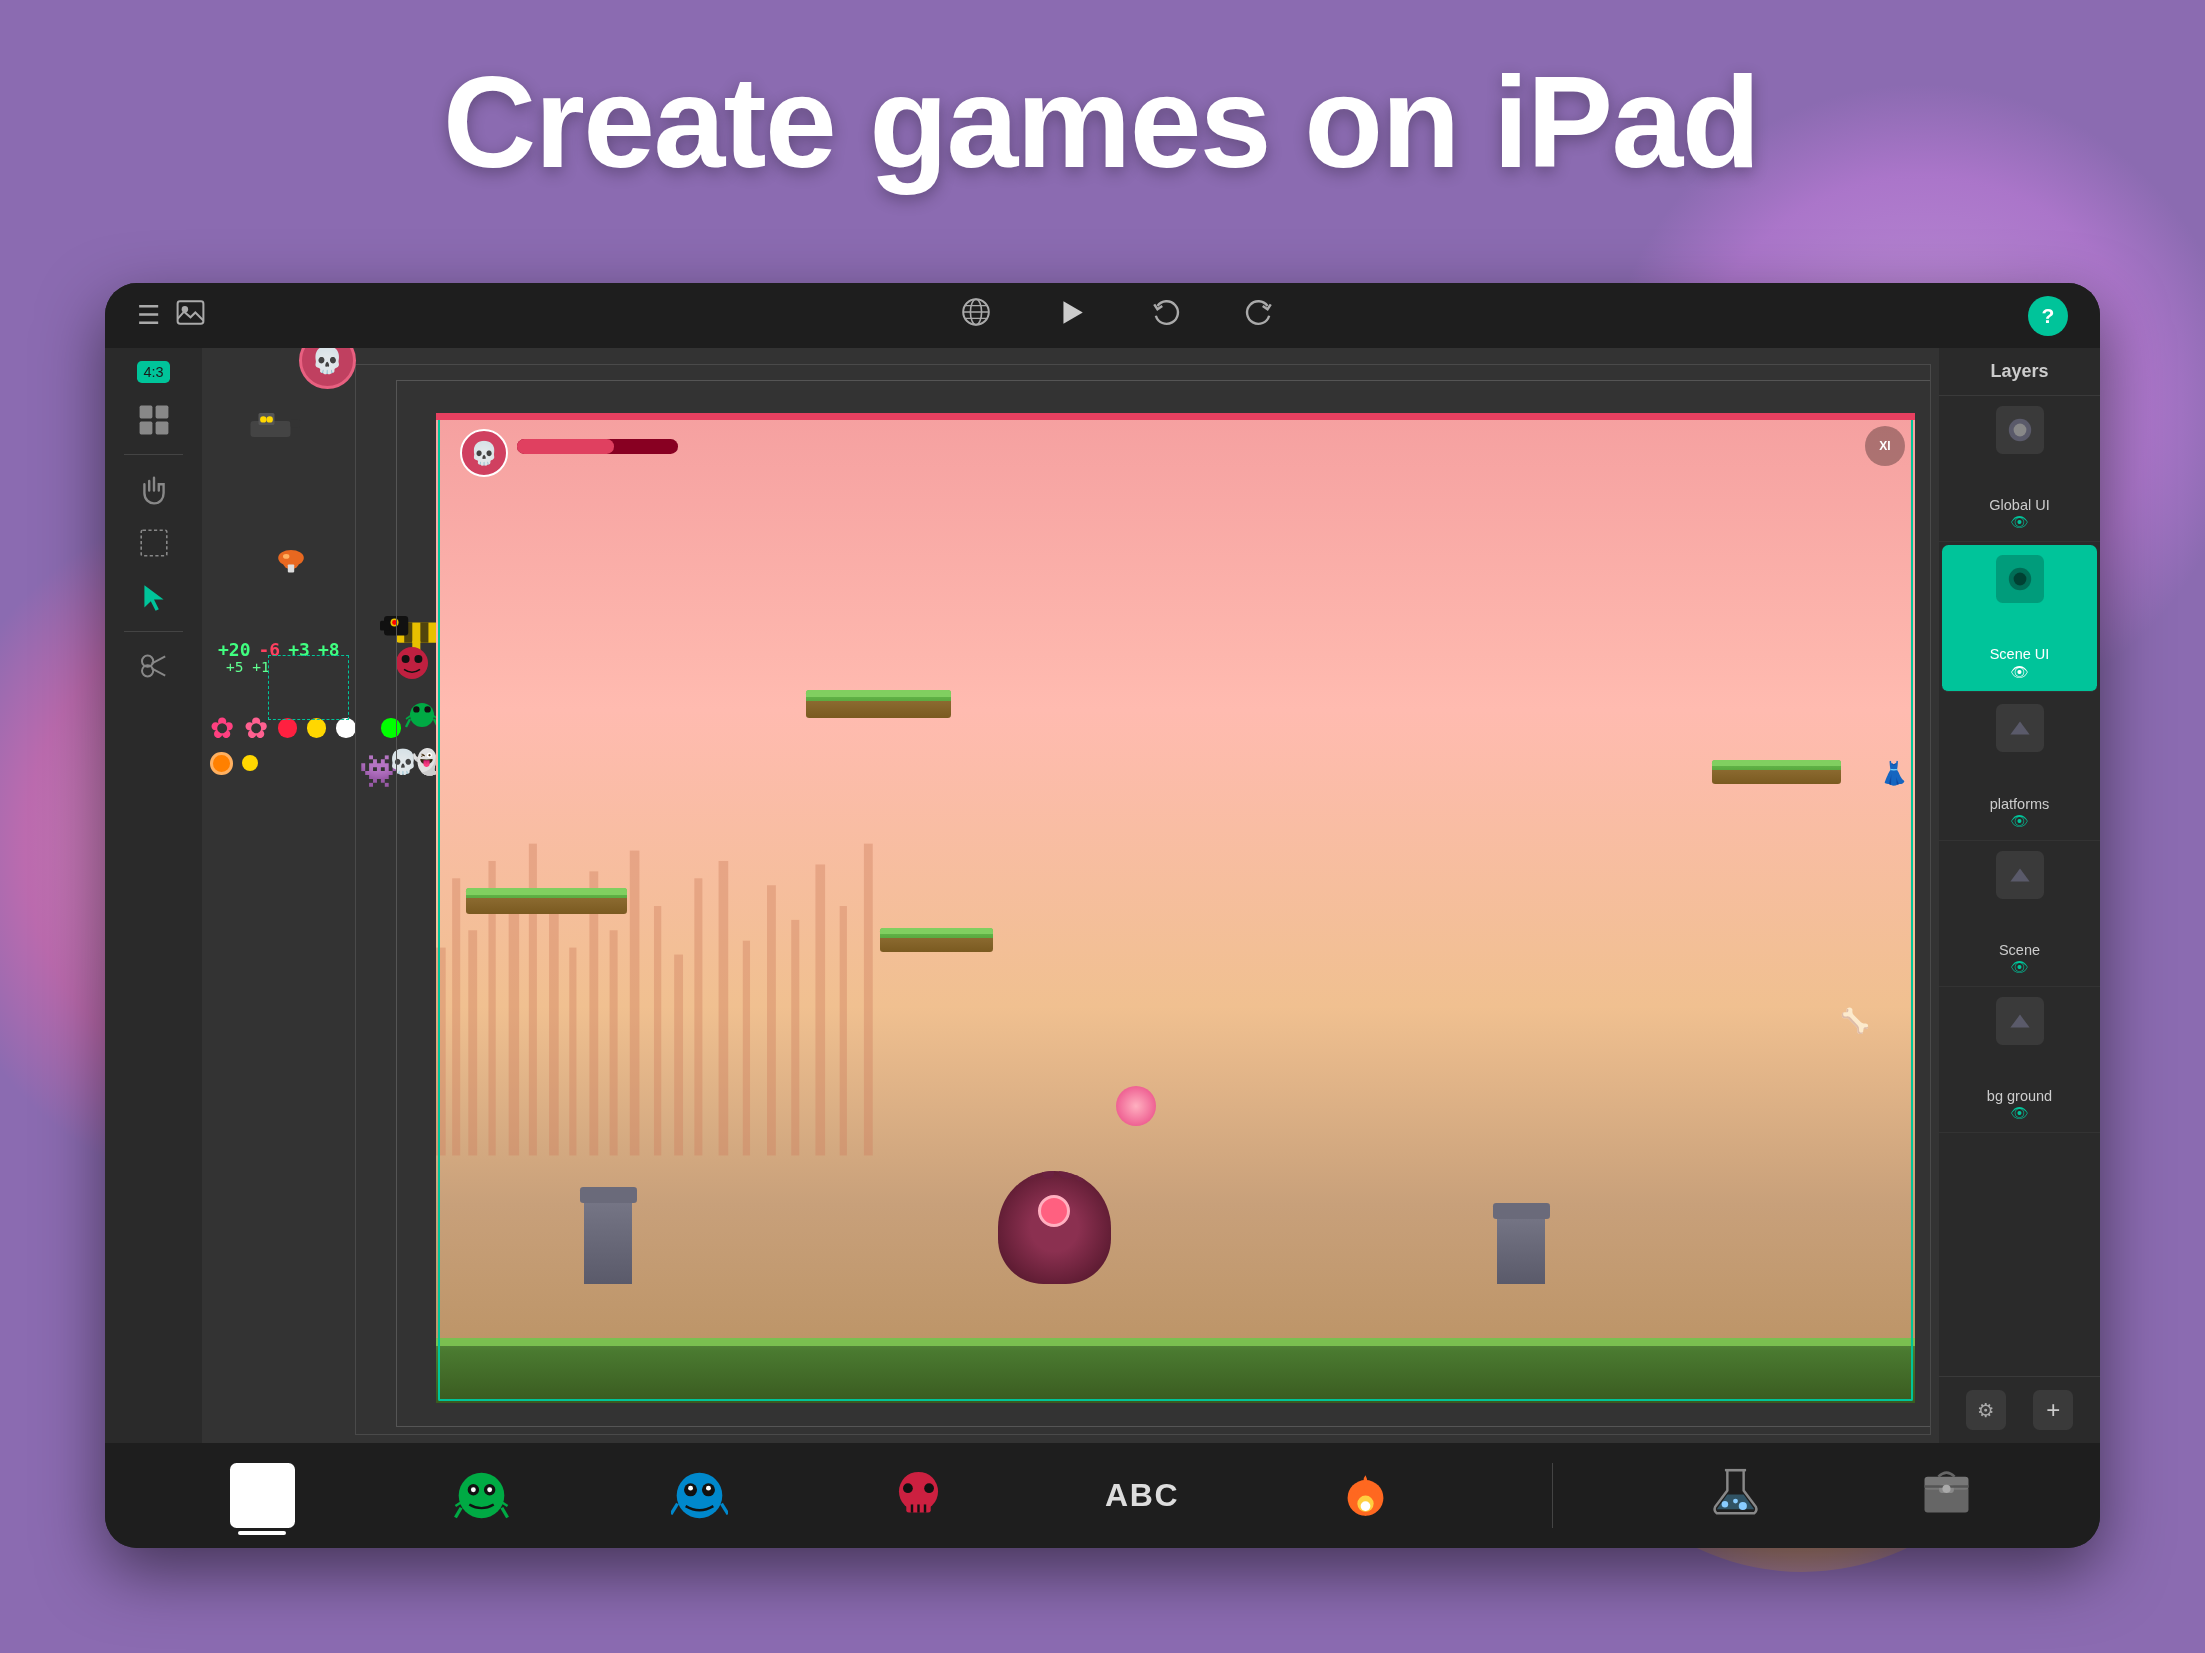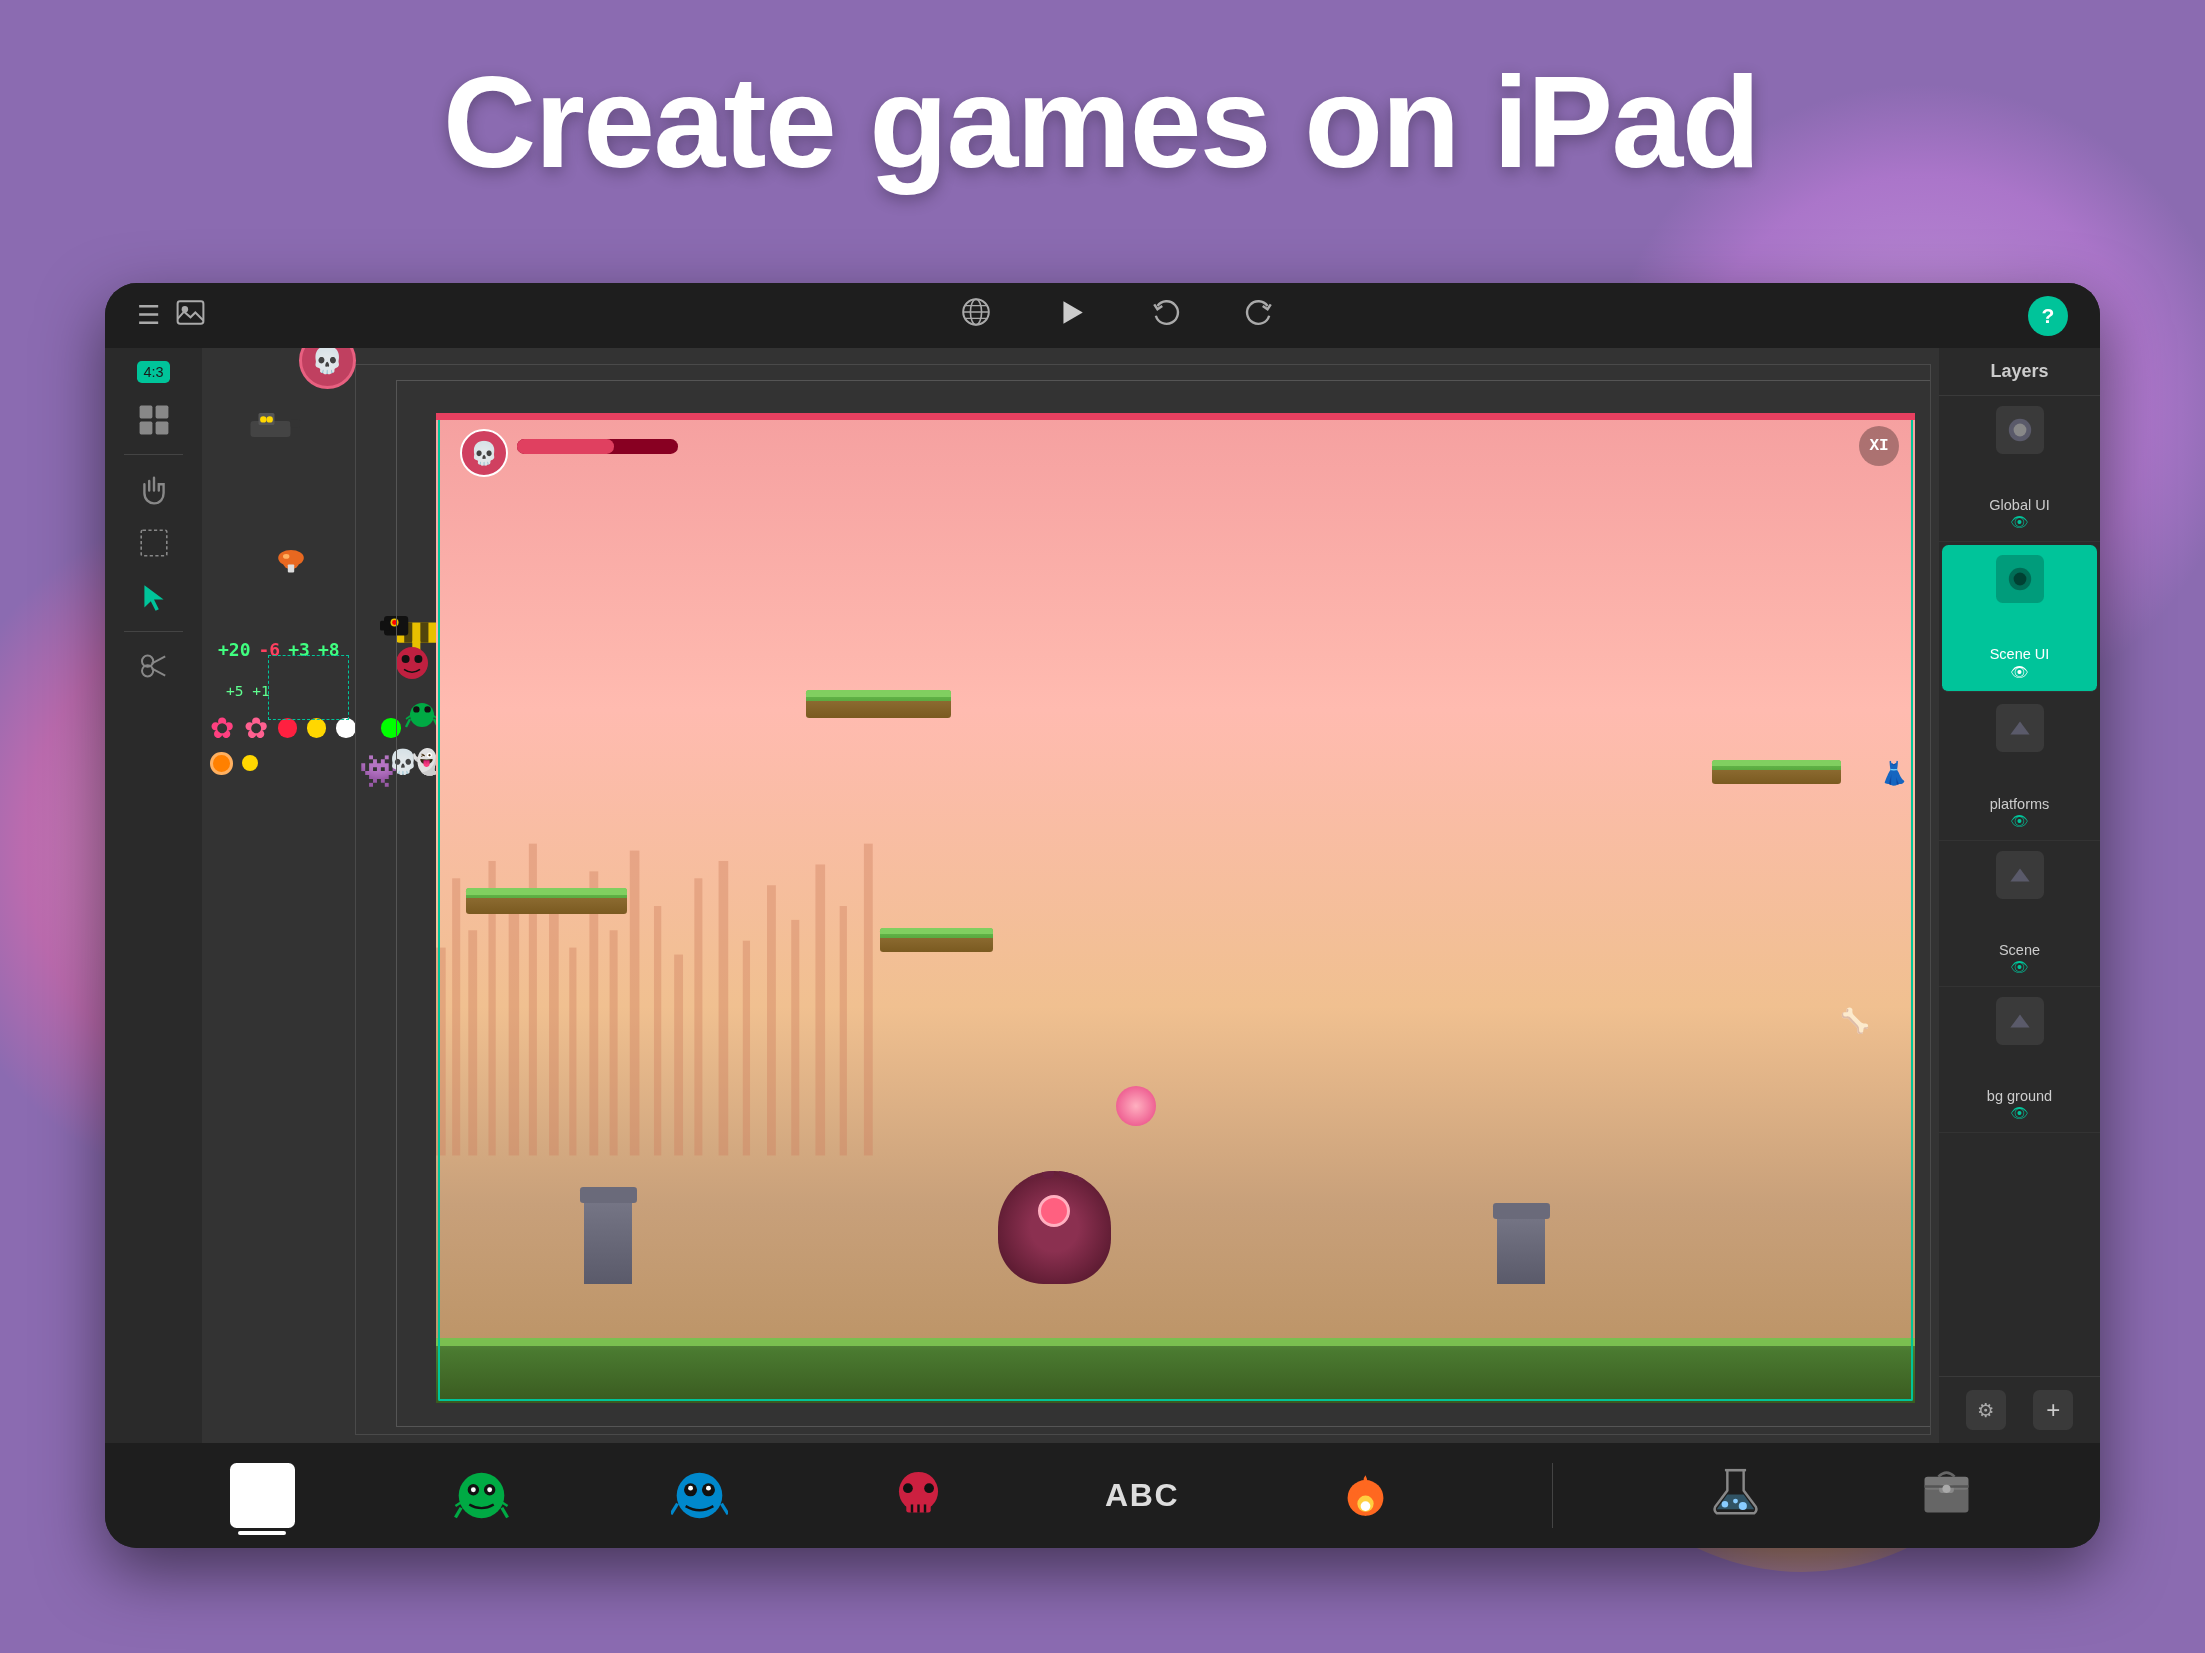--- a/index.html
+++ b/index.html
@@ -336,33 +336,32 @@
     }
     .hud-health-fill {
       width: 60%;
       height: 100%;
       background: #E04060;
       border-radius: 7.3px;
     }
     .hud-close {
       position: absolute;
       top: 13px;
-      right: 16px;
+      right: 10px;
       width: 40px;
       height: 40px;
       background: rgba(0,0,0,0.3);
       border-radius: 50%;
       display: flex;
       align-items: center;
       justify-content: center;
       color: white;
-      font-size: 16px;
+      font-size: 12px;
       font-weight: bold;
       z-index: 10;
-      font-family: Liberation Mono, monospace;
     }
 
     
     .floating-skull {
       position: absolute;
       top: -16px;
       left: 97px;
       width: 57px;
       height: 57px;
       background: #C04060;
@@ -618,21 +617,21 @@
         </svg>
       </div>
     </div>
 
     <div style="position:absolute; left:16px; top:291px; font-family:monospace; font-size:18px; font-weight:bold; display:flex; gap:8px;">
       <span style="color:#40FF80;">+20</span>
       <span style="color:#FF4060;">-6</span>
       <span style="color:#40FF80;">+3</span>
       <span style="color:#40FF80;">+8</span>
     </div>
-    <div style="position:absolute; left:24px; top:311px; font-family:monospace; font-size:14.5px; color:#60FF90;margin-top:24px;">+5 +1</div>
+    <div style="position:absolute; left:24px; top:311px; font-family:monospace; font-size:14.5px; color:#60FF90;">+5 +1</div>
 
     <div style="position:absolute; left:178px; top:250px;">
       <svg width="113" height="57" viewBox="0 0 140 70">
 
         <rect x="20" y="30" width="80" height="25" rx="4" fill="#E8C000"></rect>
 
         <rect x="30" y="30" width="10" height="25" fill="#111" opacity="0.7"></rect>
         <rect x="50" y="30" width="10" height="25" fill="#111" opacity="0.7"></rect>
         <rect x="70" y="30" width="10" height="25" fill="#111" opacity="0.7"></rect>
 

